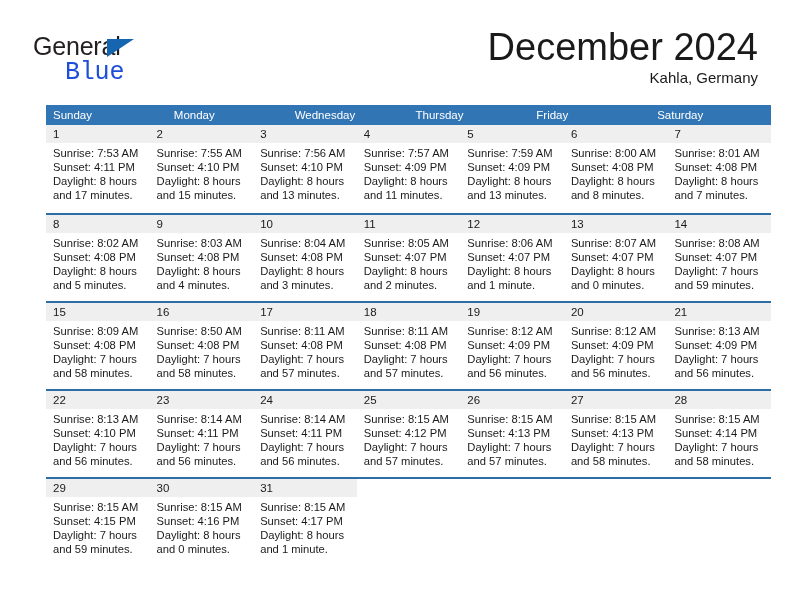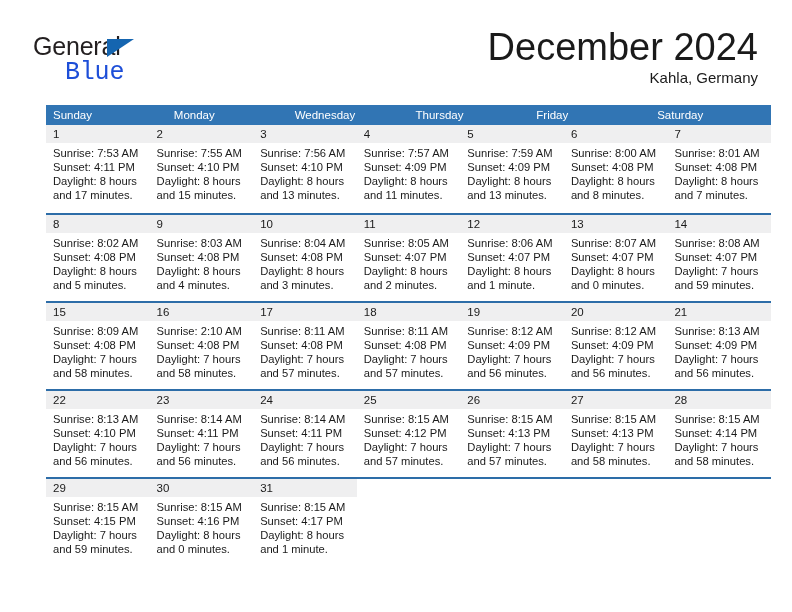--- a/index.html
+++ b/index.html
@@ -308,21 +308,21 @@
             <div class="day-lines">
               <div class="day-line">Sunrise: 8:09 AM</div>
               <div class="day-line">Sunset: 4:08 PM</div>
               <div class="day-line">Daylight: 7 hours</div>
               <div class="day-line">and 58 minutes.</div>
             </div>
           </div>
           <div class="day">
             <div class="day-number">16</div>
             <div class="day-lines">
-              <div class="day-line">Sunrise: 2:10 AM</div>
+              <div class="day-line">Sunrise: 8:50 AM</div>
               <div class="day-line">Sunset: 4:08 PM</div>
               <div class="day-line">Daylight: 7 hours</div>
               <div class="day-line">and 58 minutes.</div>
             </div>
           </div>
           <div class="day">
             <div class="day-number">17</div>
             <div class="day-lines">
               <div class="day-line">Sunrise: 8:11 AM</div>
               <div class="day-line">Sunset: 4:08 PM</div>

